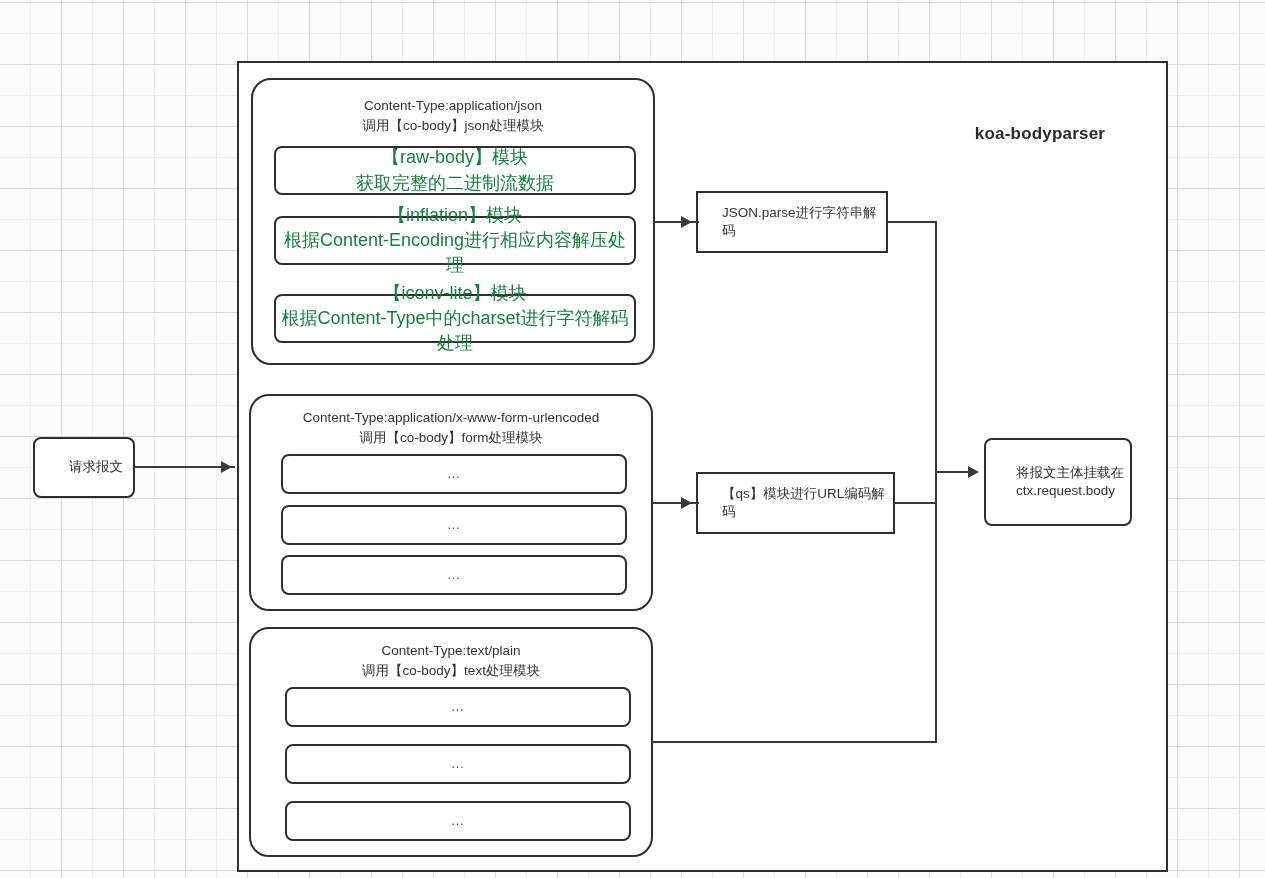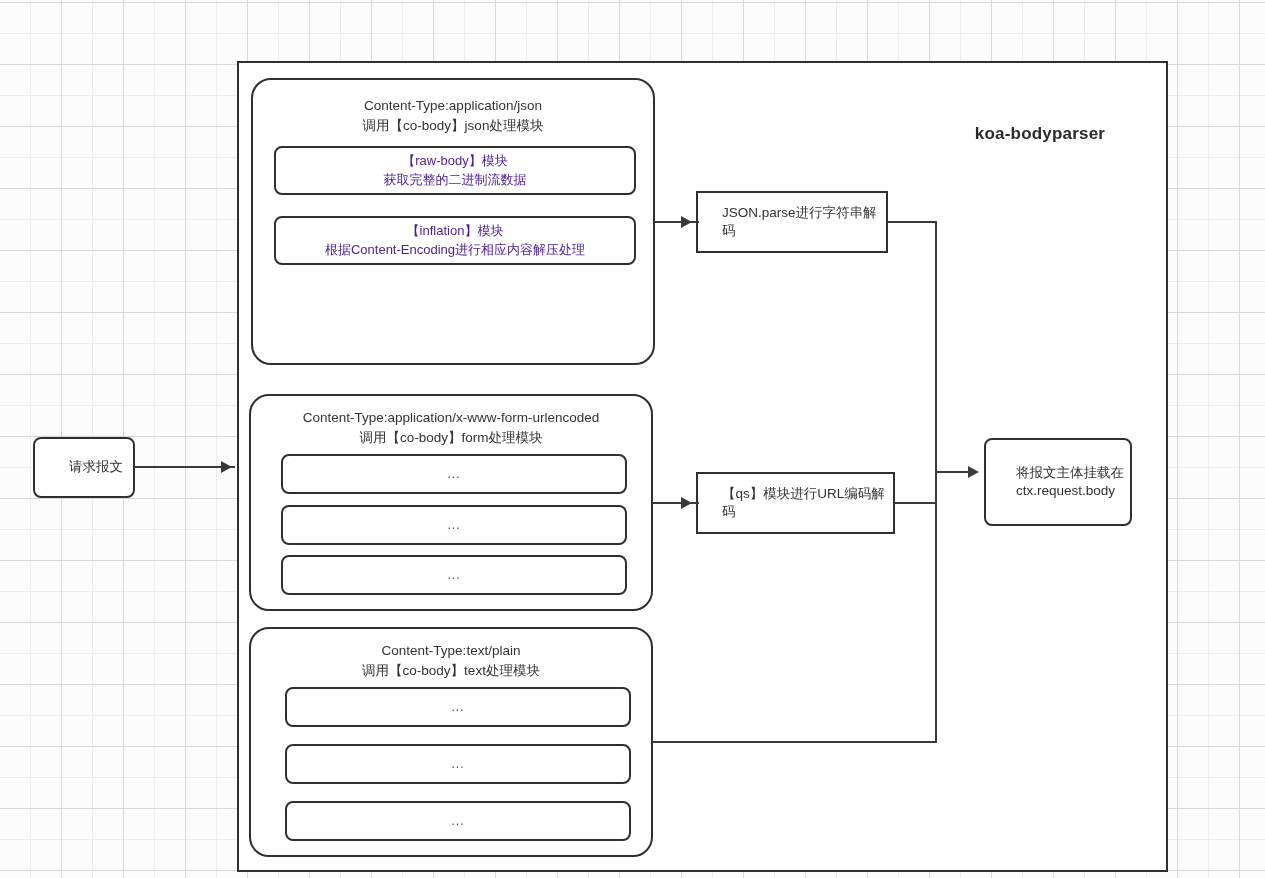--- a/index.html
+++ b/index.html
@@ -93,22 +93,22 @@
   }
   .sub {
     position: absolute;
     border: 2px solid #2f2f2f;
     border-radius: 8px;
     background: #ffffff;
     display: flex;
     align-items: center;
     justify-content: center;
     text-align: center;
-    font-size: 13px;
-    color: #4c1d95;
+    font-size: 18px;
+    color: #15803d;
     line-height: 1.4;
     white-space: pre-line;
   }
   .ellipsis-box {
     font-size: 12px;
     color: #4a4a4a;
     letter-spacing: 1px;
   }
 
   
@@ -202,20 +202,22 @@
 
   <div id="diagram-title">koa-bodyparser</div>
 
   <div class="group" id="group-json">
     <div class="group-title">Content-Type:application/json
 调用【co-body】json处理模块</div>
     <div class="sub" id="sub-rawbody">【raw-body】模块
 获取完整的二进制流数据</div>
     <div class="sub" id="sub-inflation">【inflation】模块
 根据Content-Encoding进行相应内容解压处理</div>
+    <div class="sub" id="sub-iconvlite">【iconv-lite】模块
+根据Content-Type中的charset进行字符解码处理</div>
   </div>
 
   <div class="group" id="group-form">
     <div class="group-title">Content-Type:application/x-www-form-urlencoded
 调用【co-body】form处理模块</div>
     <div class="sub ellipsis-box" id="form-sub-1">...</div>
     <div class="sub ellipsis-box" id="form-sub-2">...</div>
     <div class="sub ellipsis-box" id="form-sub-3">...</div>
   </div>
 

